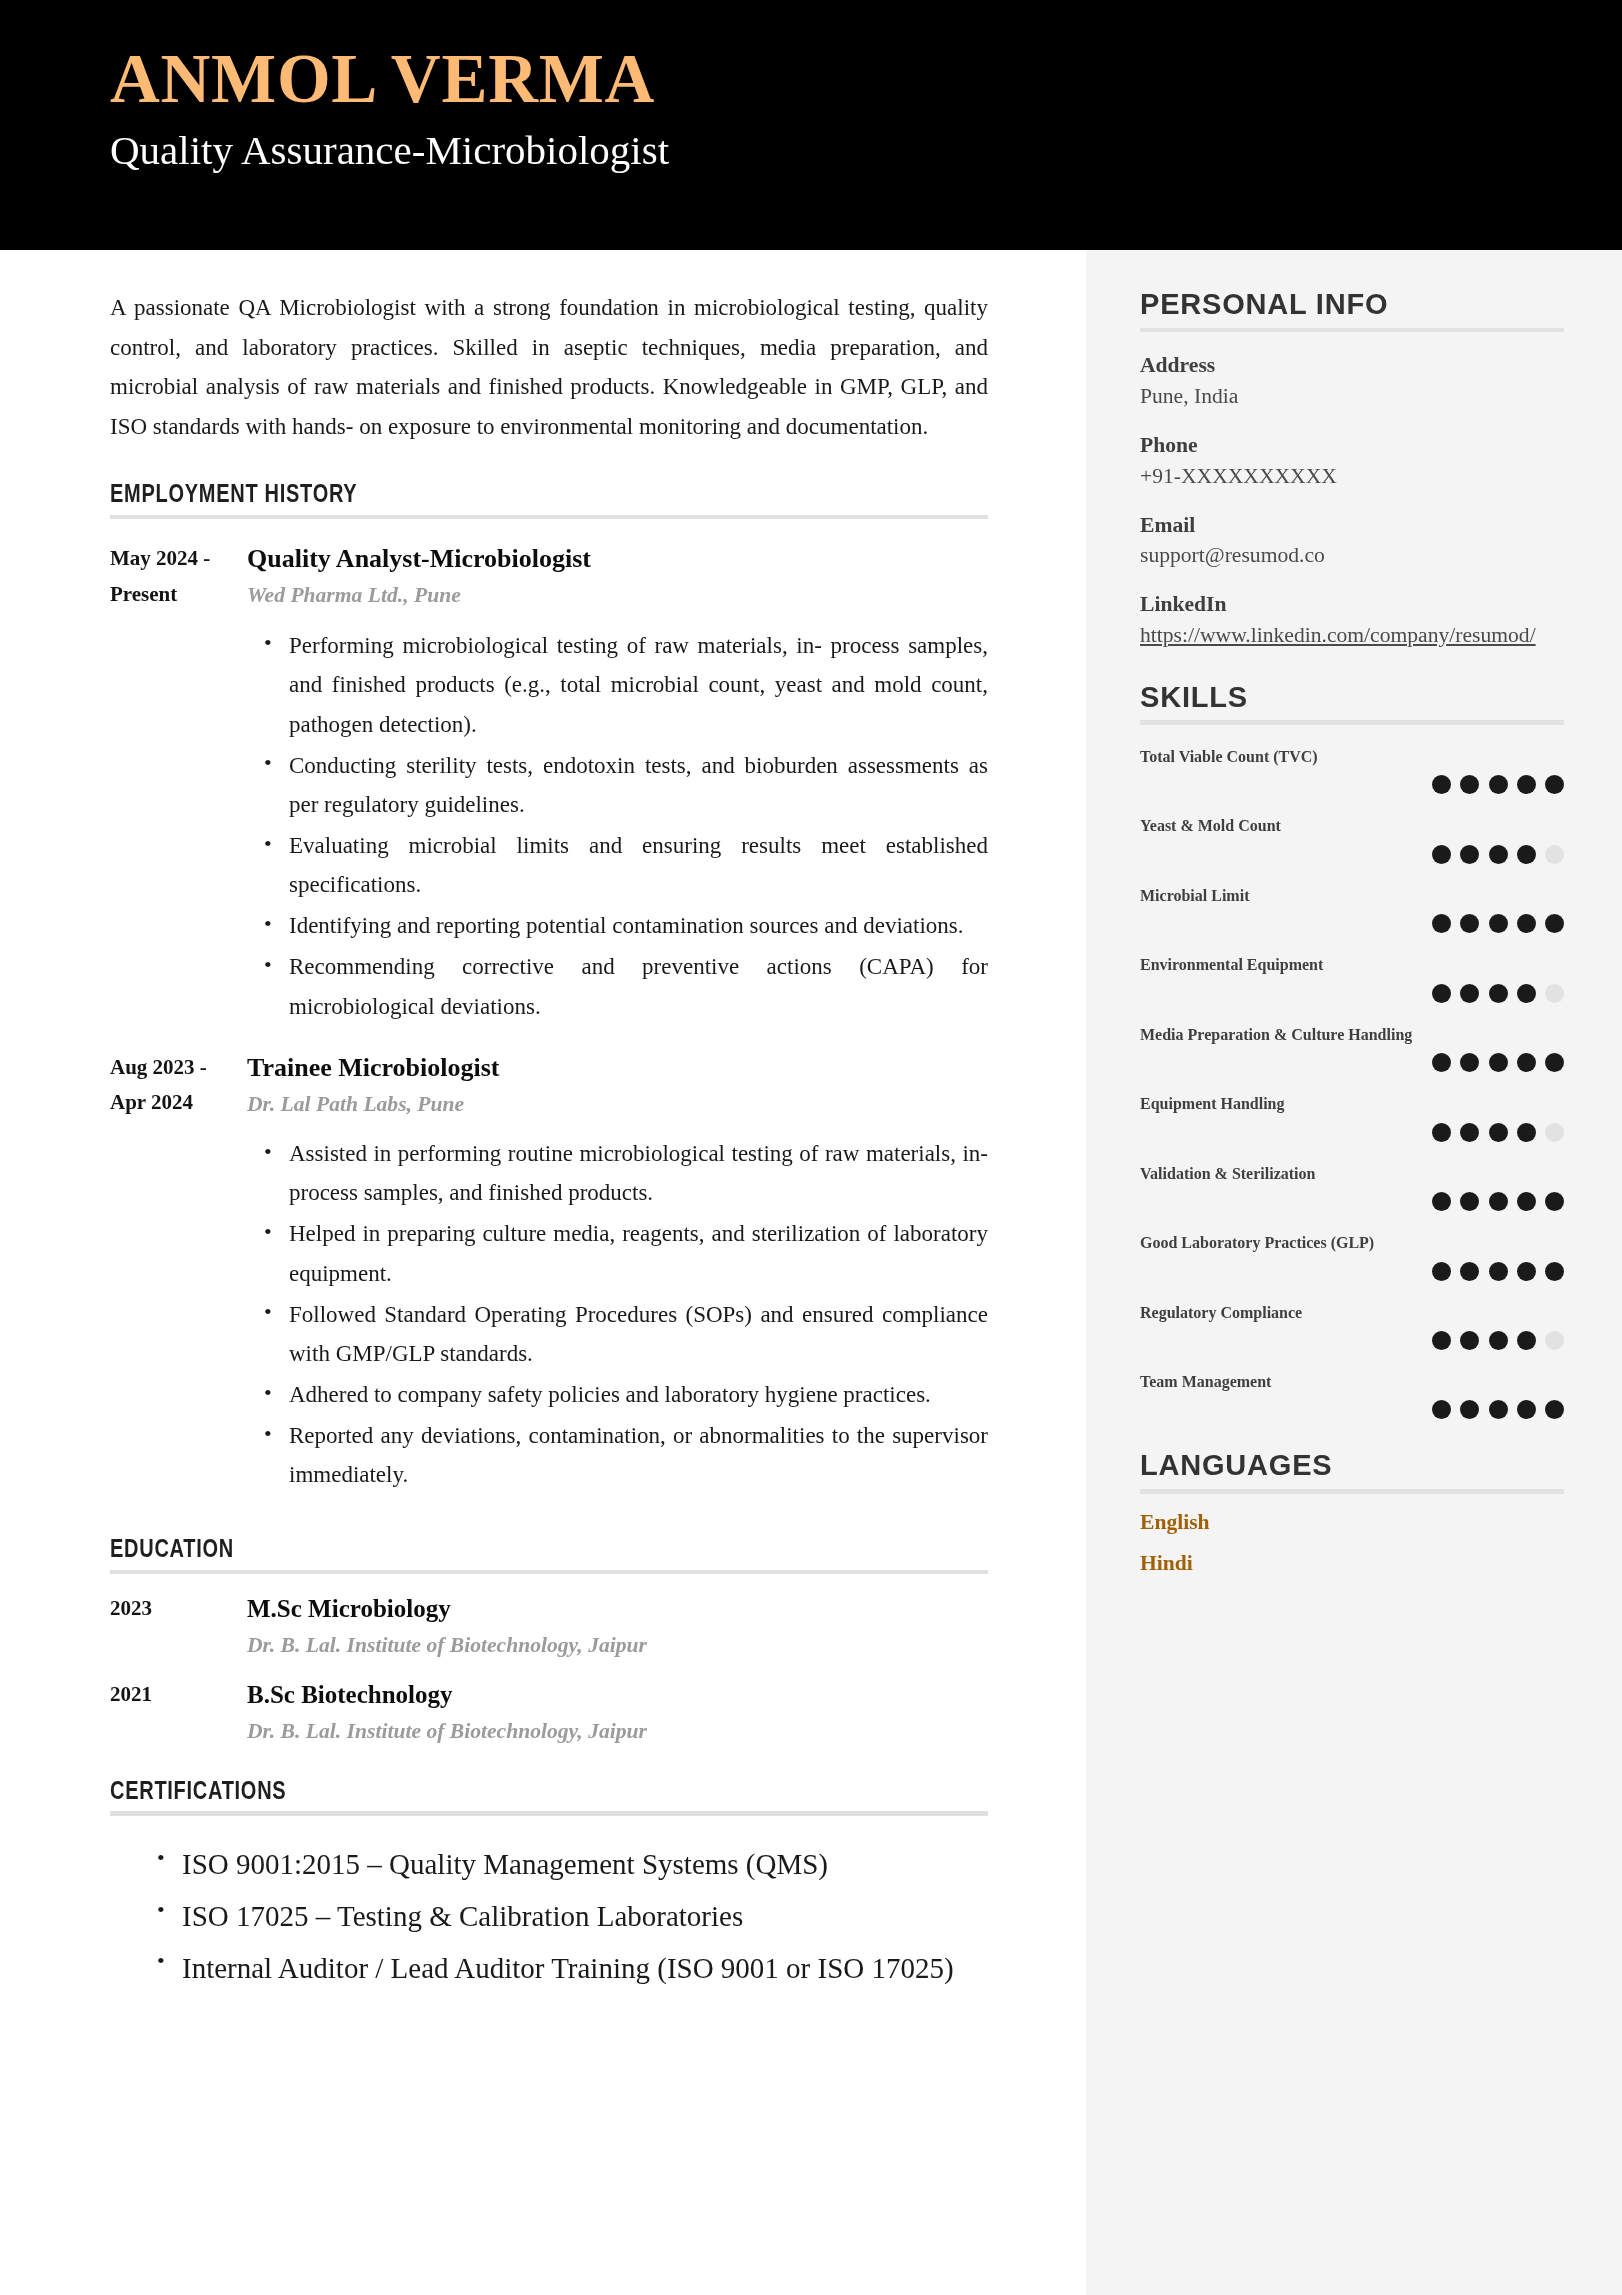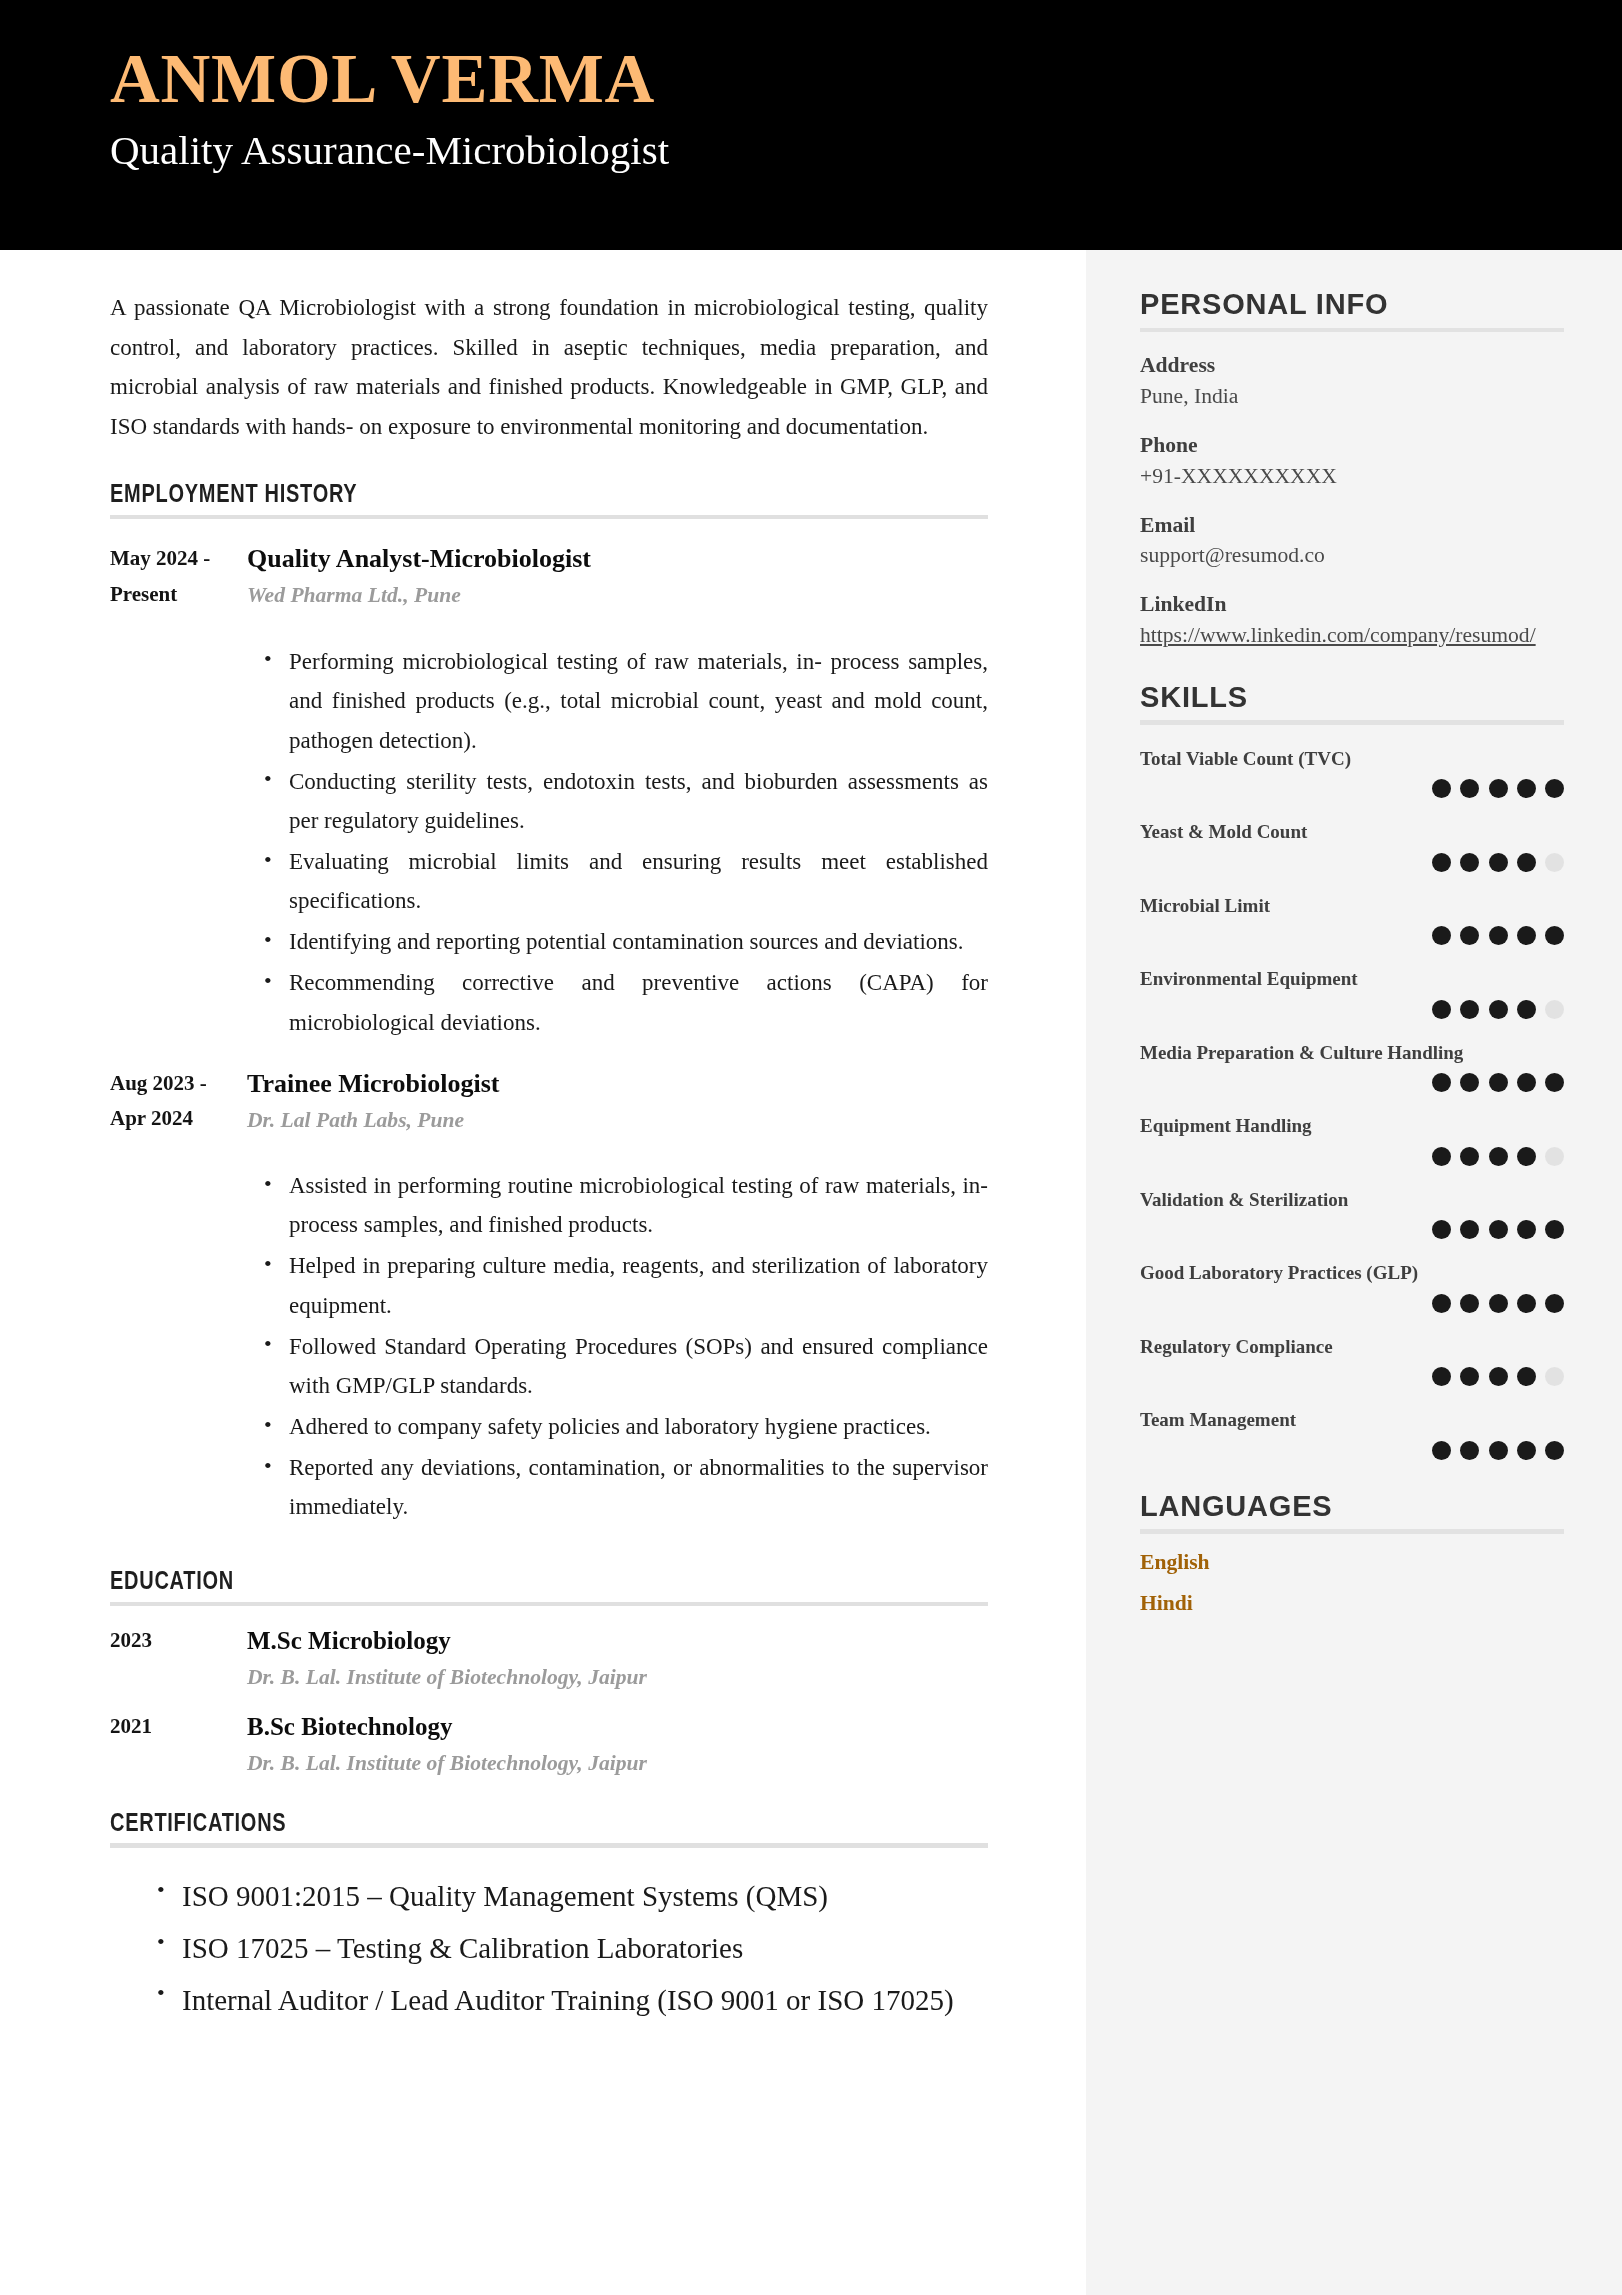--- a/index.html
+++ b/index.html
@@ -92,21 +92,21 @@
     color:#0d0d0d;
   }
   .job-company {
     font-style:italic;
     font-weight:700;
     font-size:21.6px;
     line-height:1.45;
     color:#9b9b9b;
     margin-top:3.9px;
   }
-  .bullets { margin-top:30px; padding-left:42px; }
+  .bullets { margin-top:14px; padding-left:42px; }
   .bullets li {
     font-size:23px;
     line-height:1.72;
     text-align:justify;
     margin-bottom:1.3px;
     list-style:none;
     position:relative;
   }
   .bullets li::before {
     content:"\2022";
@@ -182,21 +182,21 @@
     font-size:21.6px;
     line-height:1.42;
     color:#4a4a4a;
     word-break:break-all;
   }
   .info-value.link { text-decoration:underline; }
 
   .skill-row { margin-top:21px; }
   .skill-name {
     font-weight:700;
-    font-size:19px;
+    font-size:16px;
     line-height:1.35;
     color:#3f3f3f;
   }
   .dots {
     margin-top:7.9px;
     display:flex;
     justify-content:flex-end;
     gap:9.2px;
   }
   .dot { width:19px; height:19px; border-radius:50%; background:#1a1a1a; }

